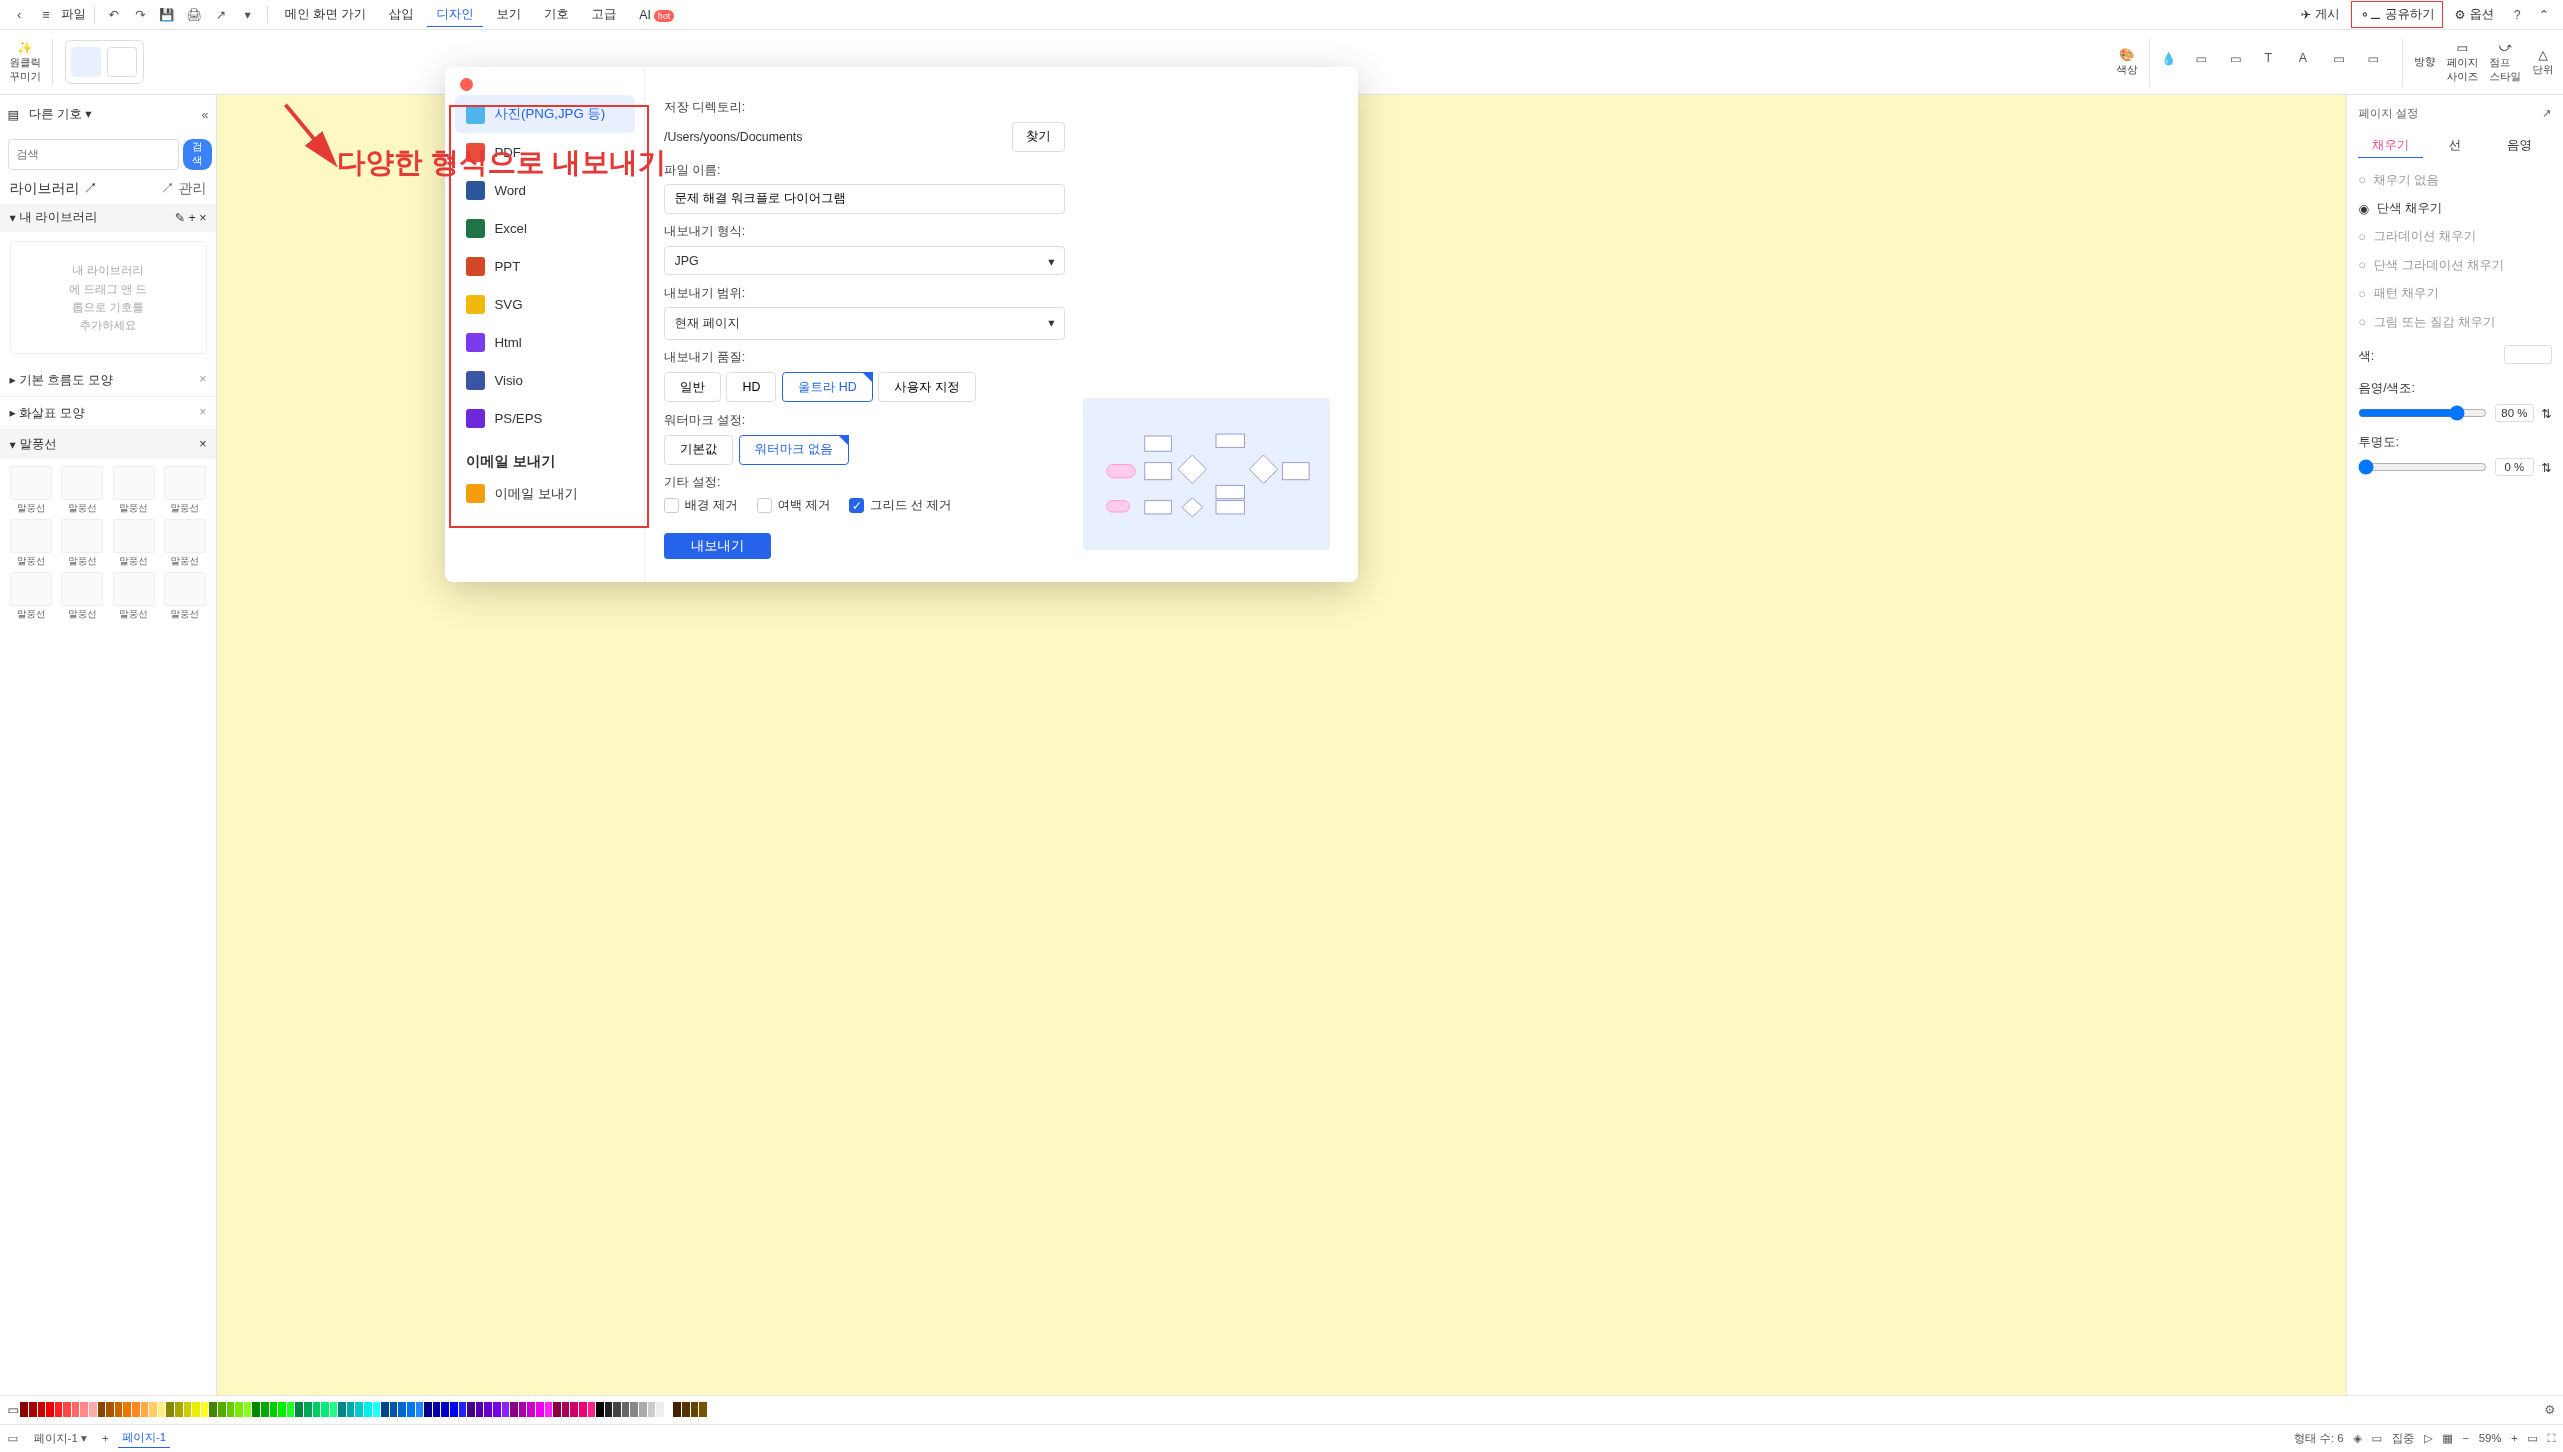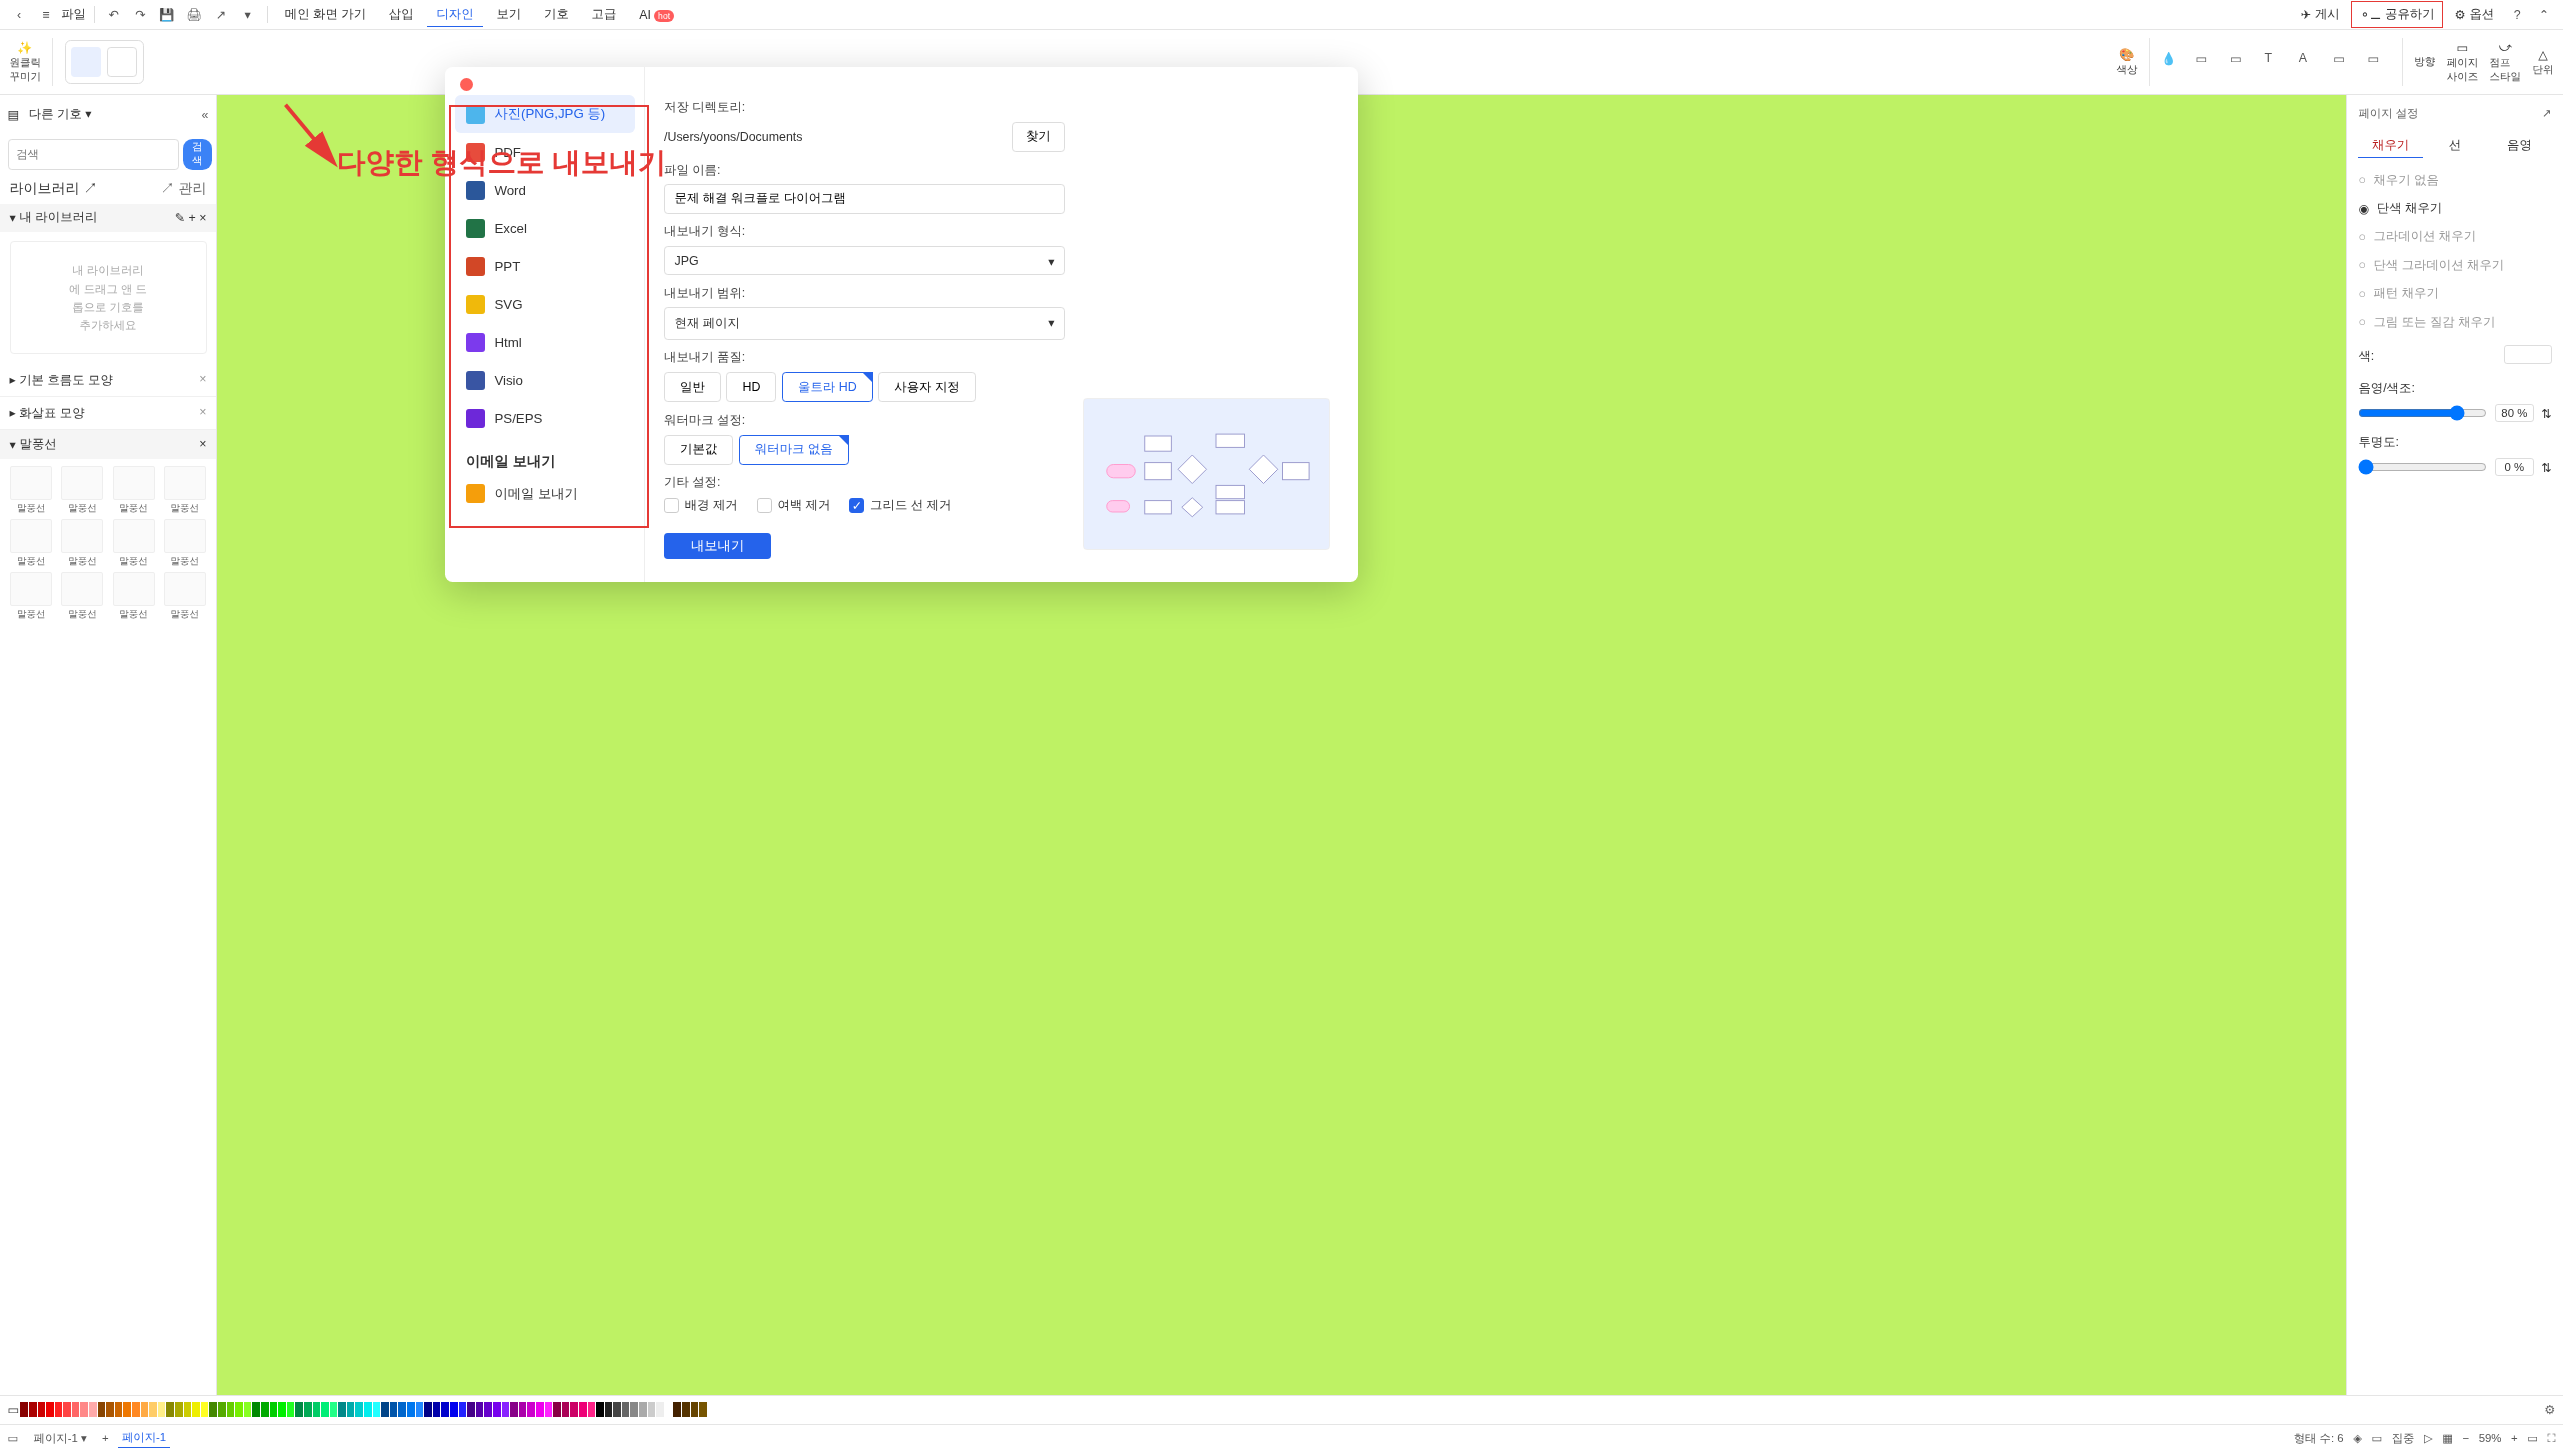--- a/index.html
+++ b/index.html
@@ -41,28 +41,28 @@
     .lib-section .section-title { display: flex; align-items: center; gap: 3.8px; }
     .lib-placeholder { margin: 9.5px; padding: 19px 9.5px; border: 1px solid #eee; border-radius: 3.8px; text-align: center; color: #aaa; font-size: 11.4px; line-height: 1.6; }
     .shape-row { padding: 7.6px 9.5px; display: flex; justify-content: space-between; border-bottom: 1px solid #f0f0f0; cursor: pointer; }
     .shape-row .close-x { color: #999; }
     .shape-grid { display: grid; grid-template-columns: repeat(4, 1fr); gap: 3.8px; padding: 7.6px; }
     .shape-cell { display: flex; flex-direction: column; align-items: center; gap: 1.9px; cursor: pointer; }
     .shape-thumb { width: 42px; height: 34px; border: 1px solid #eee; border-radius: 1.9px; background: #fafafa; }
     .shape-label { font-size: 9.5px; color: #666; }
     
     
-    .canvas { flex: 1; background: #bef264; position: relative; }
+    .canvas { flex: 1; background: #fef9c3; position: relative; }
     
     
     .right-panel { width: 217px; border-left: 1px solid #e5e5e5; padding: 7.6px 11.4px; background: #fff; }
     .rp-title { font-size: 11.4px; color: #666; padding: 3.8px 0; display: flex; justify-content: space-between; }
     .rp-tabs { display: flex; margin: 7.6px 0; }
     .rp-tab { flex: 1; text-align: center; padding: 3.8px; cursor: pointer; font-size: 12.4px; }
-    .rp-tab.active { color: #b91c1c; border-bottom: 1.9px solid #2563eb; }
+    .rp-tab.active { color: #ec4899; border-bottom: 1.9px solid #2563eb; }
     .rp-radio-row { display: flex; align-items: center; gap: 7.6px; padding: 5.7px 0; color: #999; }
     .rp-radio-row.active { color: #333; }
     .rp-label { font-size: 12.4px; padding: 7.6px 0 3.8px; }
     .rp-slider-row { display: flex; align-items: center; gap: 7.6px; padding: 3.8px 0; }
     .rp-slider { flex: 1; }
     .rp-value { width: 51px; padding: 1.9px 3.8px; border: 1px solid #ddd; border-radius: 2.9px; text-align: center; font-size: 11.4px; }
     .color-swatch { width: 48px; height: 19px; border: 1px solid #ddd; border-radius: 2.9px; background: #fff; }
     
     
     .dialog-backdrop { position: absolute; top: 0; left: 0; right: 0; bottom: 0; display: flex; align-items: flex-start; justify-content: center; z-index: 100; }

